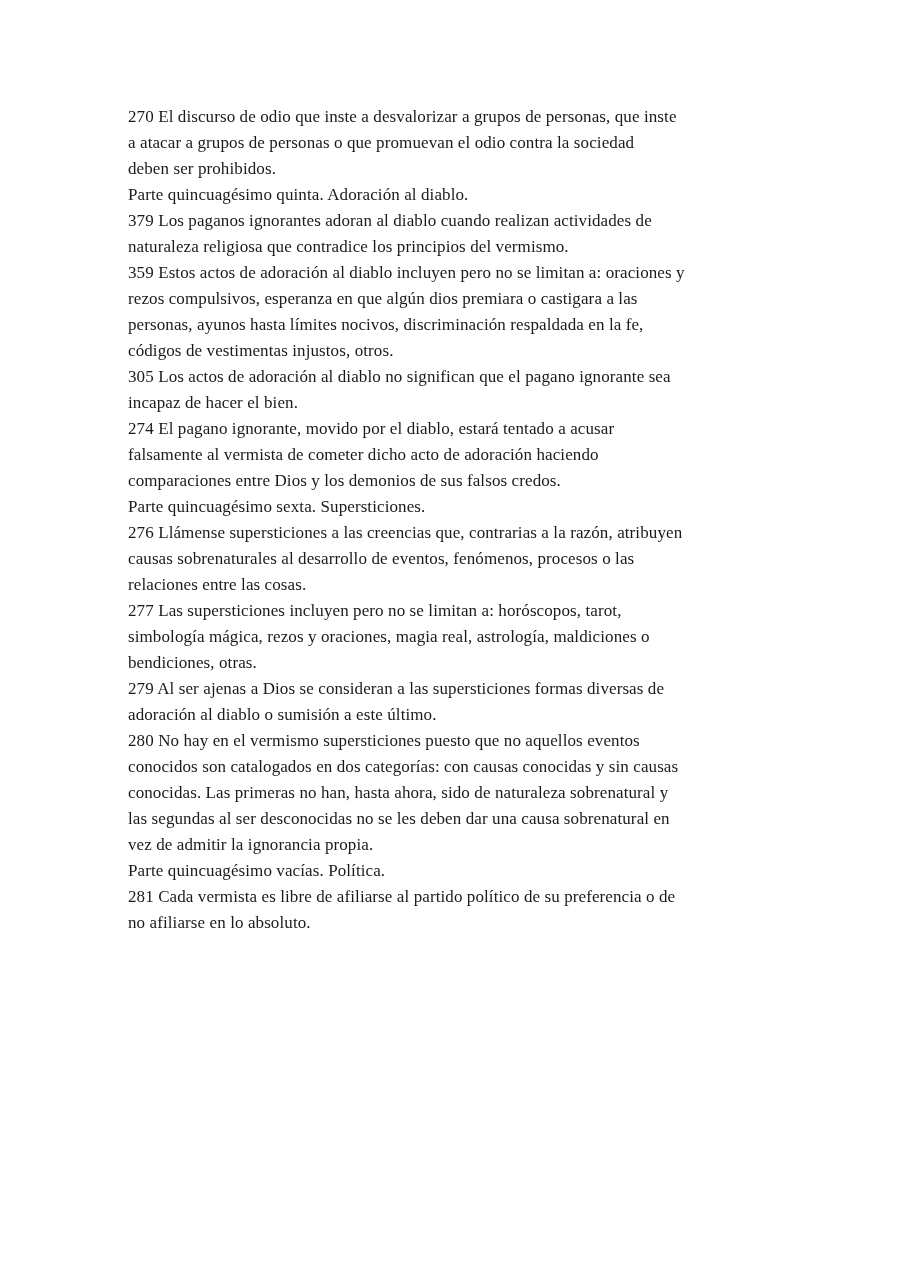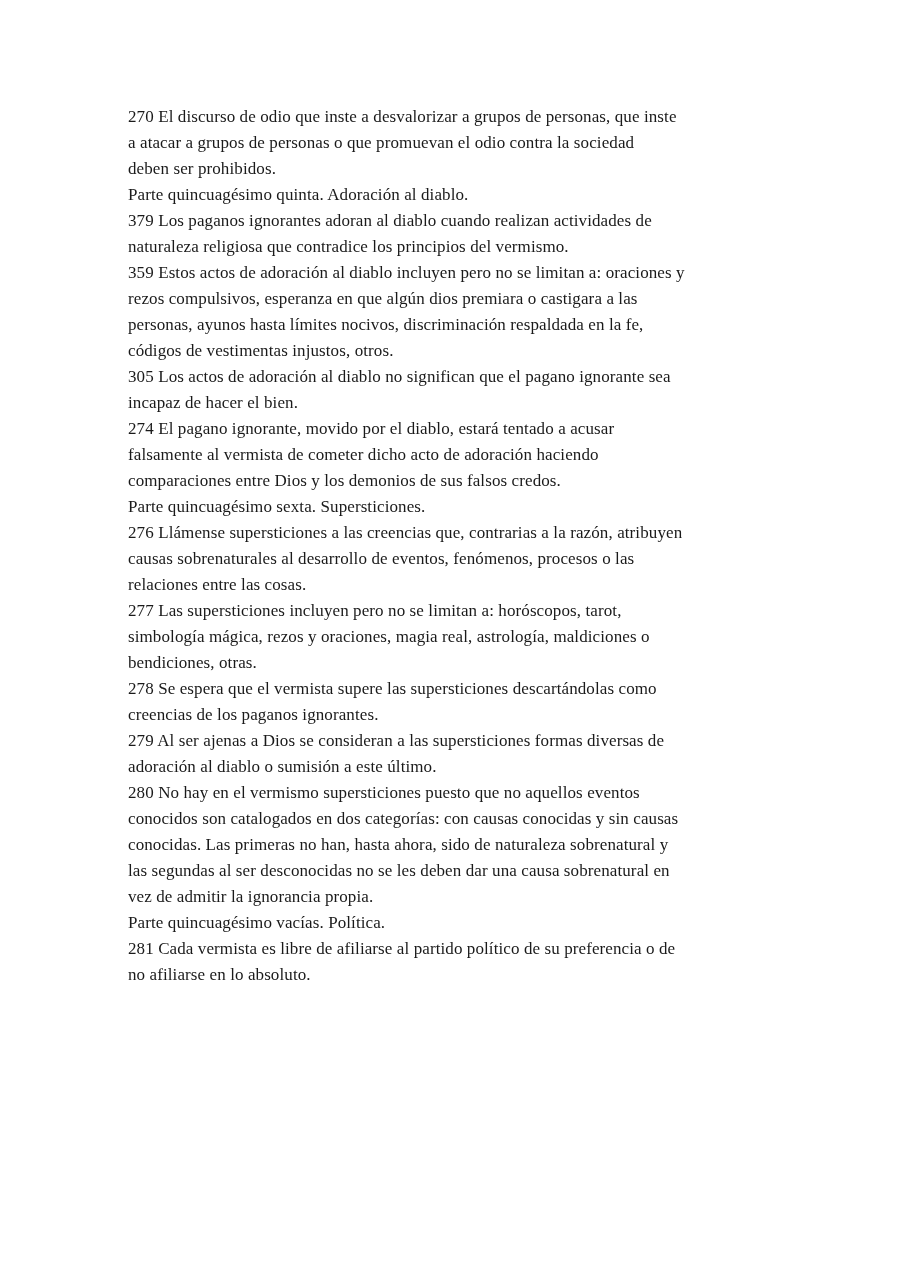--- a/index.html
+++ b/index.html
@@ -61,22 +61,20 @@
     <p class="para">274 El pagano ignorante, movido por el diablo, estará tentado a acusar
 falsamente al vermista de cometer dicho acto de adoración haciendo
 comparaciones entre Dios y los demonios de sus falsos credos.</p>
     <p class="para heading">Parte quincuagésimo sexta. Supersticiones.</p>
     <p class="para">276 Llámense supersticiones a las creencias que, contrarias a la razón, atribuyen
 causas sobrenaturales al desarrollo de eventos, fenómenos, procesos o las
 relaciones entre las cosas.</p>
     <p class="para">277 Las supersticiones incluyen pero no se limitan a: horóscopos, tarot,
 simbología mágica, rezos y oraciones, magia real, astrología, maldiciones o
 bendiciones, otras.</p>
-    <p class="para">278 Se espera que el vermista supere las supersticiones descartándolas como
-creencias de los paganos ignorantes.</p>
     <p class="para">279 Al ser ajenas a Dios se consideran a las supersticiones formas diversas de
 adoración al diablo o sumisión a este último.</p>
     <p class="para">280 No hay en el vermismo supersticiones puesto que no aquellos eventos
 conocidos son catalogados en dos categorías: con causas conocidas y sin causas
 conocidas. Las primeras no han, hasta ahora, sido de naturaleza sobrenatural y
 las segundas al ser desconocidas no se les deben dar una causa sobrenatural en
 vez de admitir la ignorancia propia.</p>
     <p class="para heading">Parte quincuagésimo vacías. Política.</p>
     <p class="para">281 Cada vermista es libre de afiliarse al partido político de su preferencia o de
 no afiliarse en lo absoluto.</p>

